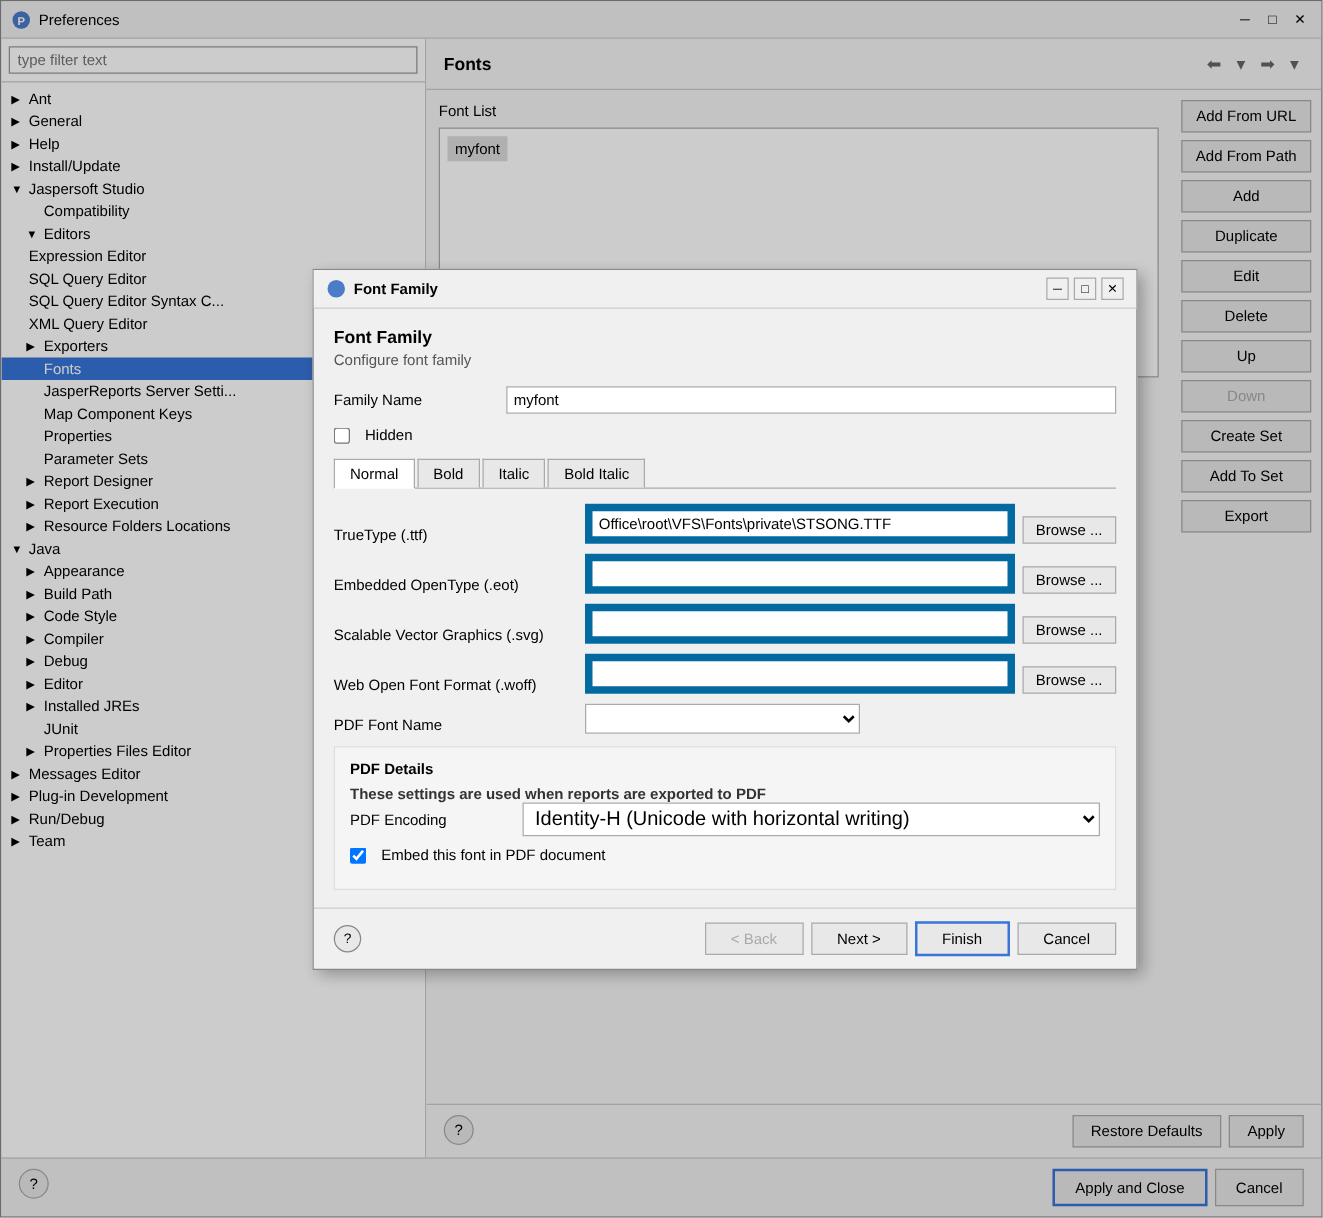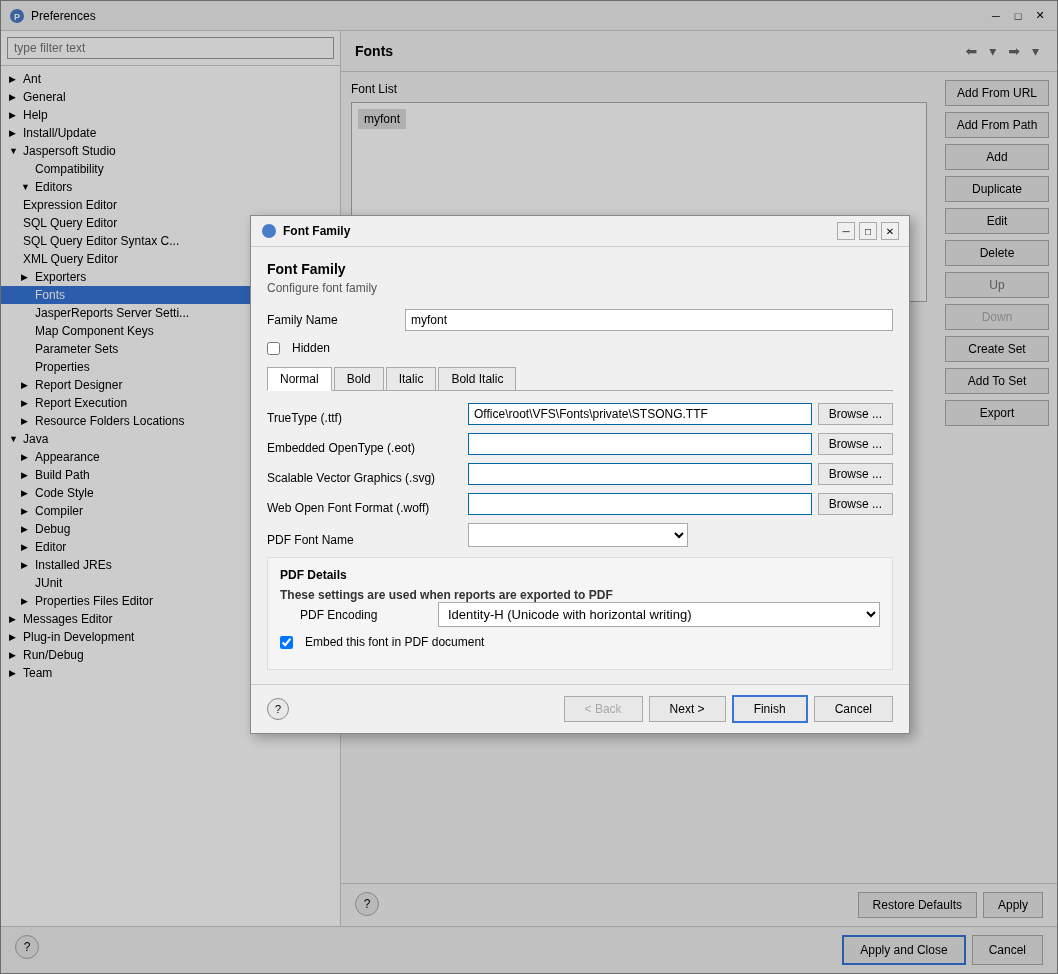--- a/index.html
+++ b/index.html
@@ -69,37 +69,37 @@
     .form-label { width: 130px; font-size: 12px; flex-shrink: 0; }
     .form-input { flex: 1; padding: 3px 5px; border: 1px solid #aaa; font-size: 12px; background: #fff; }
     .form-checkbox { margin-right: 4px; }
 
     .tabs { display: flex; border-bottom: 1px solid #aaa; margin-bottom: 12px; }
     .tab { padding: 4px 12px; border: 1px solid #aaa; border-bottom: none; cursor: pointer; font-size: 12px; background: #e8e8e8; margin-right: 2px; }
     .tab.active { background: #fff; border-bottom: 1px solid #fff; margin-bottom: -1px; z-index: 1; }
 
     .file-row { display: flex; align-items: flex-end; margin-bottom: 8px; gap: 6px; }
     .file-label { width: 195px; font-size: 12px; flex-shrink: 0; }
-    .file-input { flex: 1; padding: 3px 5px; border: 1px solid #0369a1; font-size: 12px; background: #fff; }
+    .file-input { flex: 1; padding: 3px 5px; border: 6px solid #0369a1; font-size: 12px; background: #fff; }
     .file-browse-btn { padding: 3px 10px; background: #e8e8e8; border: 1px solid #aaa; cursor: pointer; font-size: 12px; white-space: nowrap; }
 
     .pdf-select { width: 220px; padding: 3px 5px; border: 1px solid #aaa; font-size: 12px; background: #fff; }
     .pdf-section { background: #f5f5f5; border: 1px solid #ddd; padding: 10px 12px; margin-top: 10px; }
     .pdf-section-title { font-weight: bold; margin-bottom: 6px; font-size: 12px; }
     .pdf-note { font-size: 12px; color: #333; margin-bottom: 0; font-weight: bold; }
 
     .modal-footer { padding: 10px 16px; border-top: 1px solid #ccc; display: flex; align-items: center; gap: 6px; }
     .modal-help-btn { width: 22px; height: 22px; border-radius: 50%; border: 1px solid #888; background: #e8e8e8; cursor: pointer; font-size: 11px; margin-right: auto; }
     .modal-footer-btn { padding: 5px 20px; background: #e8e8e8; border: 1px solid #aaa; cursor: pointer; font-size: 12px; }
     .modal-footer-btn.primary { background: #e8e8e8; border: 2px solid #3875d7; color: #000; }
     .modal-footer-btn:disabled { color: #aaa; }
 
-    .encoding-row { display: flex; align-items: center; margin-bottom: 8px; gap: 8px; margin-left: 20px; }
+    .encoding-row { display: flex; align-items: center; margin-bottom: 8px; gap: 8px; }
     .encoding-label { width: 130px; font-size: 12px; flex-shrink: 0; }
-    .encoding-select { flex: 1; padding: 3px 20px 3px 5px; border: 1px solid #aaa; font-size: 13px; background: #fff; appearance: auto; }
+    .encoding-select { flex: 1; padding: 3px 20px 3px 5px; border: 1px solid #aaa; font-size: 16px; background: #fff; appearance: auto; }
   </style>
 </head>
 <body>
 
 <div class="main-window">
 
   <div class="title-bar">
     <div class="title-bar-icon">
       <svg width="16" height="16" viewBox="0 0 16 16">
           <circle cx="8" cy="8" r="7" fill="#4a7cc7"></circle>
@@ -176,25 +176,25 @@
           <div class="tree-item indent1">
             <span class="tree-arrow"> </span>
             <span>JasperReports Server Setti...</span>
           </div>
           <div class="tree-item indent1">
             <span class="tree-arrow"> </span>
             <span>Map Component Keys</span>
           </div>
           <div class="tree-item indent1">
             <span class="tree-arrow"> </span>
+            <span>Properties</span>
+          </div>
+          <div class="tree-item indent1">
+            <span class="tree-arrow"> </span>
             <span>Parameter Sets</span>
-          </div>
-          <div class="tree-item indent1">
-            <span class="tree-arrow"> </span>
-            <span>Properties</span>
           </div>
           <div class="tree-item indent1">
             <span class="tree-arrow">▶</span>
             <span>Report Designer</span>
           </div>
           <div class="tree-item indent1">
             <span class="tree-arrow">▶</span>
             <span>Report Execution</span>
           </div>
           <div class="tree-item indent1">
@@ -278,21 +278,21 @@
             <div class="font-list-item">myfont</div>
           </div>
         </div>
         <div class="side-buttons">
           <button class="side-btn">Add From URL</button>
           <button class="side-btn">Add From Path</button>
           <button class="side-btn">Add</button>
           <button class="side-btn">Duplicate</button>
           <button class="side-btn">Edit</button>
           <button class="side-btn">Delete</button>
-          <button class="side-btn" disabled="" style="color:#737373">Up</button>
+          <button class="side-btn" disabled="" style="color:#000000">Up</button>
           <button class="side-btn" disabled="" style="color:#aaa">Down</button>
           <button class="side-btn">Create Set</button>
           <button class="side-btn">Add To Set</button>
           <button class="side-btn">Export</button>
         </div>
       </div>
 
       <div class="panel-footer">
         <button class="footer-btn" style="width:24px;height:24px;border-radius:50%;margin-right:auto;padding:0;">?</button>
         <button class="footer-btn">Restore Defaults</button>

